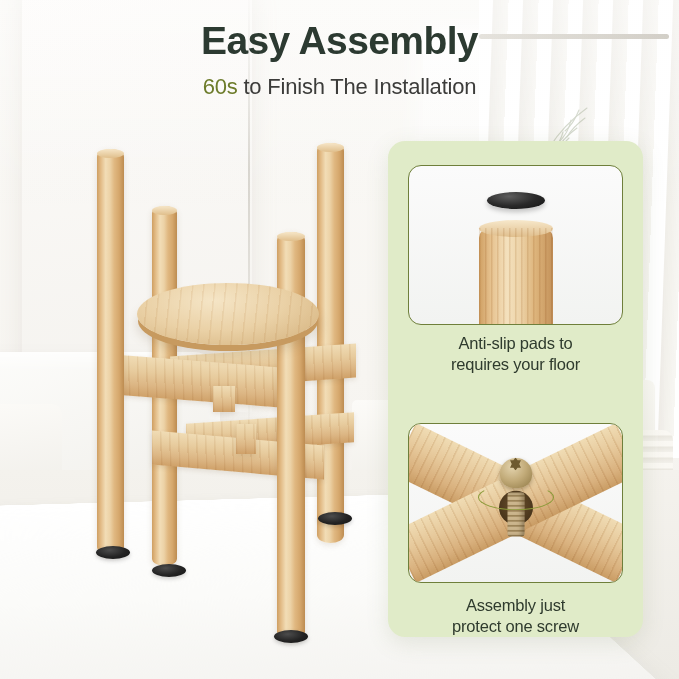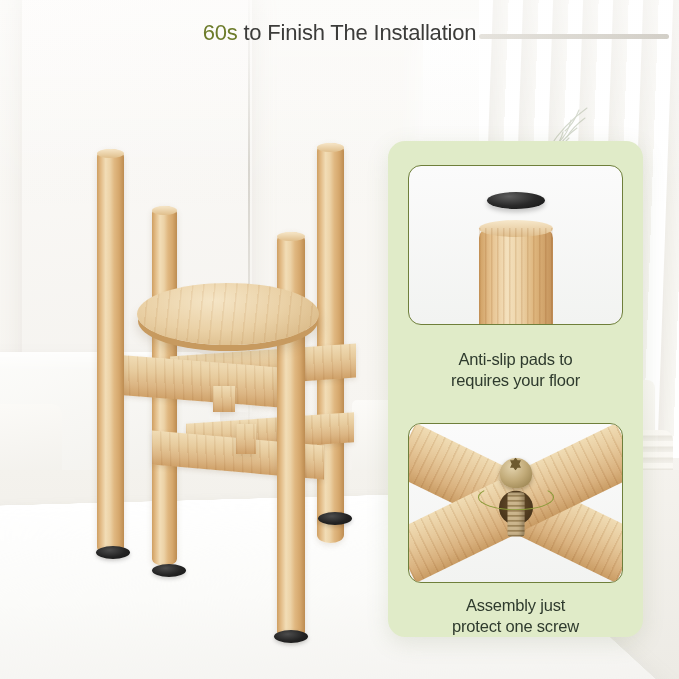--- a/index.html
+++ b/index.html
@@ -97,21 +97,21 @@
 
   
   .headline-wrap{
     position:absolute; left:0; top:20px; width:679px; text-align:center; z-index:6;
   }
   .headline{
     font-size:39px; font-weight:bold; letter-spacing:-.6px;
     color:#2c3a31; line-height:1.08;
   }
   .subline{
-    font-size:22px; color:#3c3c3a; letter-spacing:-.2px;
+    margin-top:12px; font-size:22px; color:#3c3c3a; letter-spacing:-.2px;
   }
   .subline .hl{ color:#6d7c2b; }
 
   
   .stand{ position:absolute; left:0; top:0; width:679px; height:679px; z-index:4; }
 
   .leg{
     position:absolute;
     border-radius:20px/12px;
     background:
@@ -181,21 +181,21 @@
     border:1.4px solid #6f7f3b;
     border-radius:13px;
     overflow:hidden;
   }
   .card-a{ top:24px; height:160px; }
   .card-b{ top:282px; height:160px; }
   .cap{
     position:absolute; left:8px; width:239px; text-align:center;
     color:#2f3b2e; font-size:16.5px; line-height:1.26; letter-spacing:-.2px;
   }
-  .cap-a{ top:208px; }
+  .cap-a{ top:192px; }
   .cap-b{ top:454px; }
 
   
   .pad-disc{
     position:absolute; left:50%; top:26px; transform:translateX(-50%);
     width:58px; height:17px; border-radius:50%;
     background:radial-gradient(ellipse at 38% 26%,#5e5e5e 0%,#2a2a2a 52%,#121212 100%);
     box-shadow:0 3px 5px rgba(0,0,0,.22);
   }
   .pad-leg{
@@ -292,20 +292,21 @@
   <div class="bg-sofa"></div>
   <div class="bg-sofa-arm"></div>
   <div class="bg-sidetable"></div>
   <div class="bg-cabinet"></div>
   <div class="bg-basket"></div>
   <div class="bg-floor"></div>
   <div class="bg-rug"></div>
   <div class="bg-haze"></div>
 
   <div class="headline-wrap">
+    <div class="headline">Easy Assembly</div>
     <div class="subline"><span class="hl">60s</span><span> to Finish The Installation</span></div>
   </div>
 
   <div class="stand">
 
     <div class="leg" style="left:317px; top:143px; width:27px; height:400px;"></div>
     <div class="leg" style="left:152px; top:206px; width:25px; height:360px;"></div>
 
     <div class="disc">
       <div class="disc-grain"></div>

